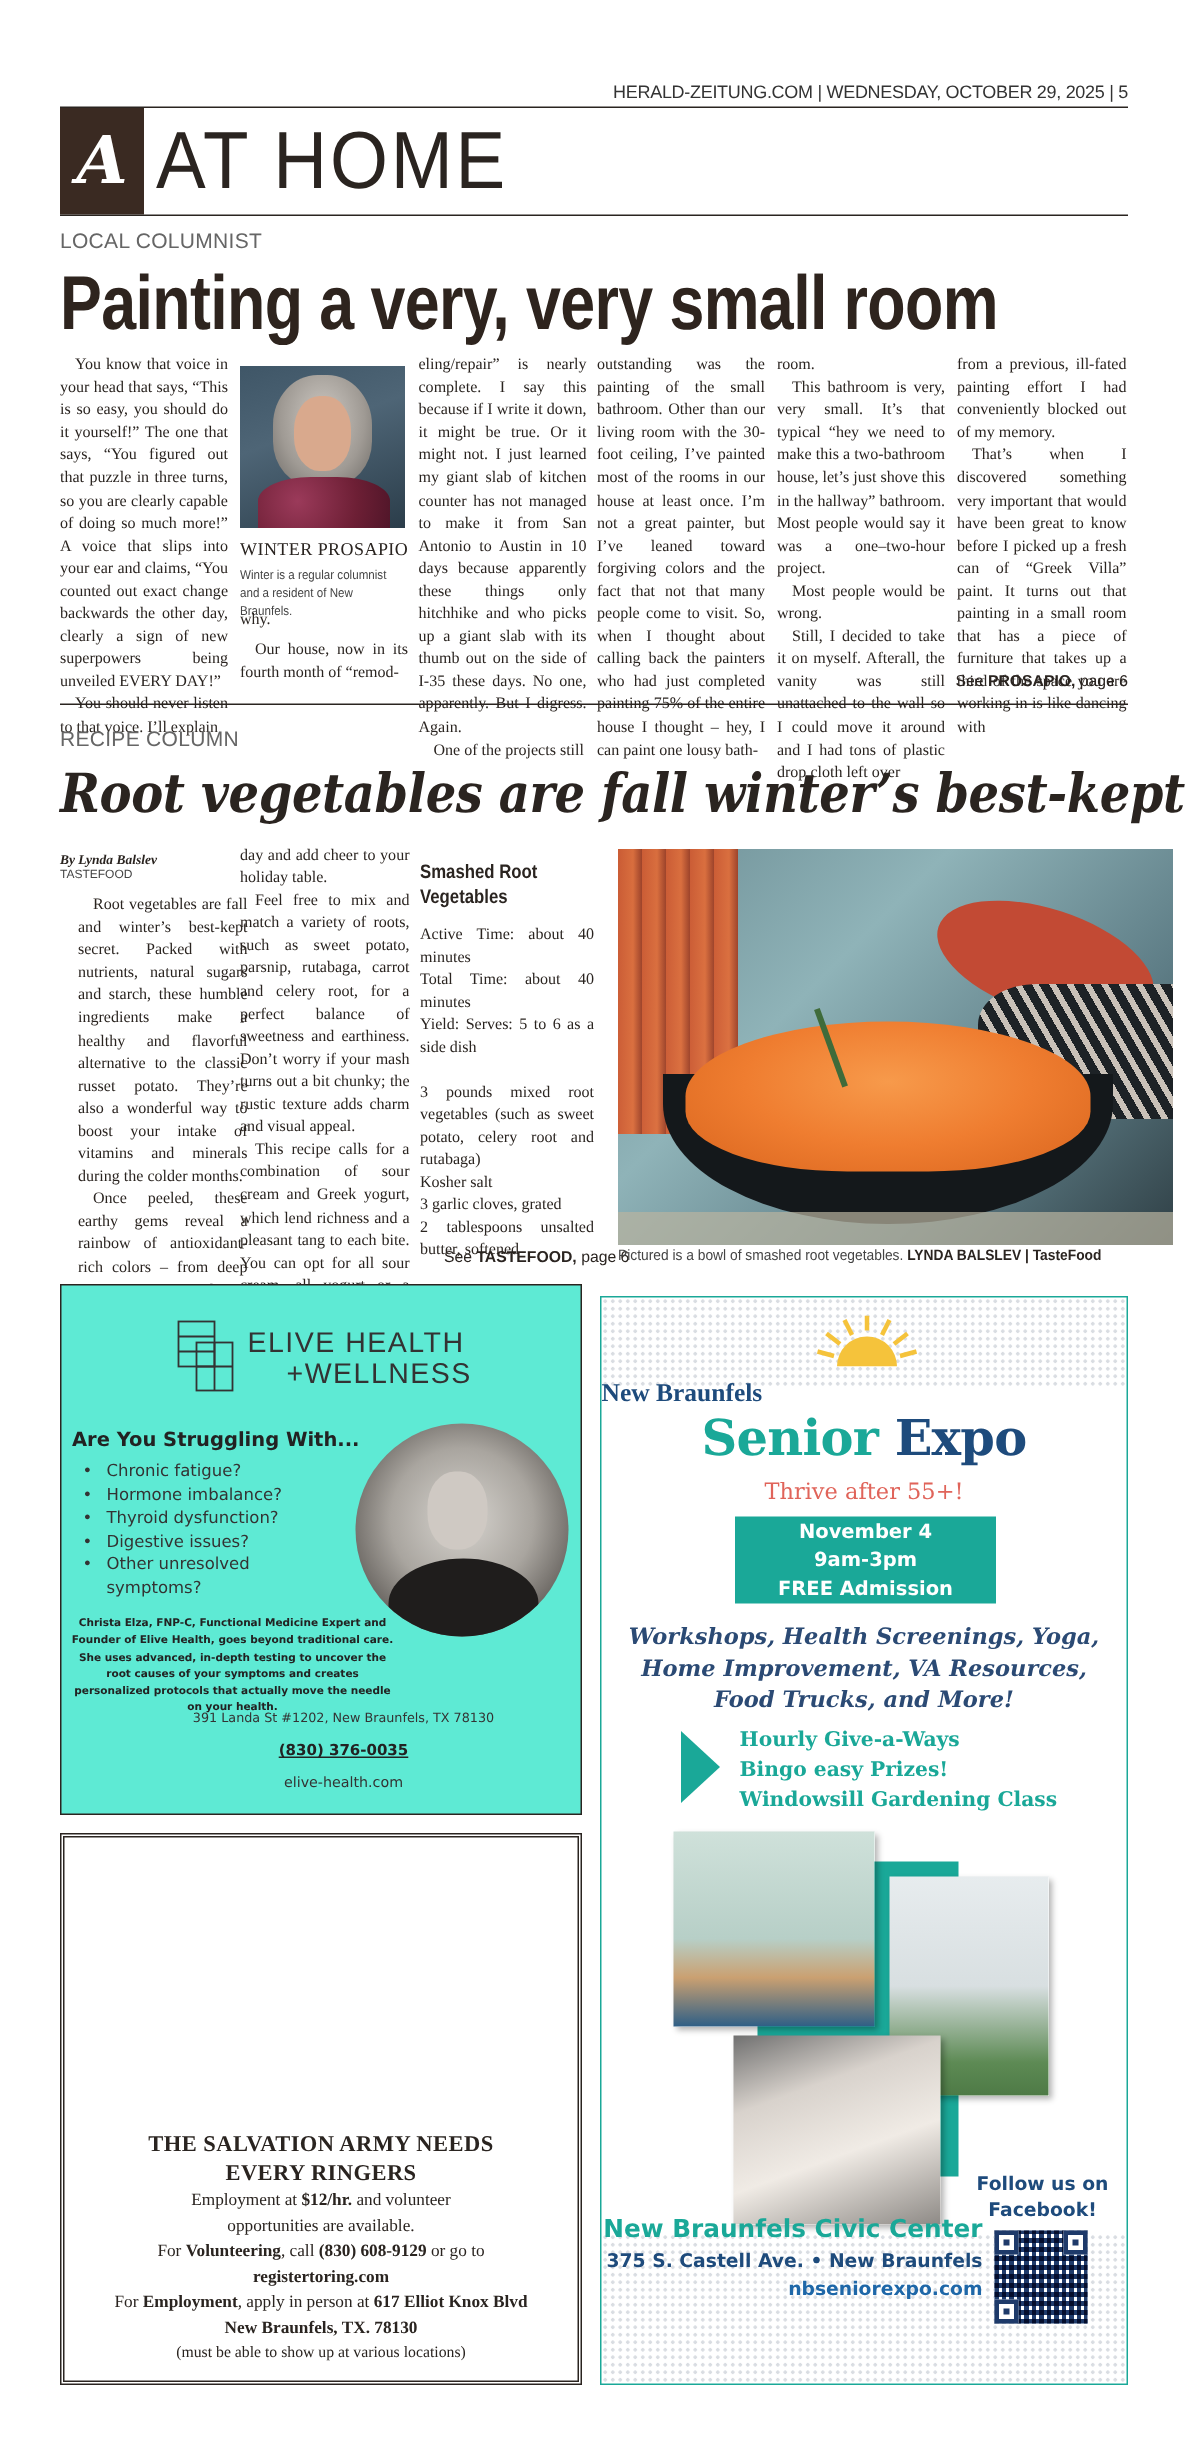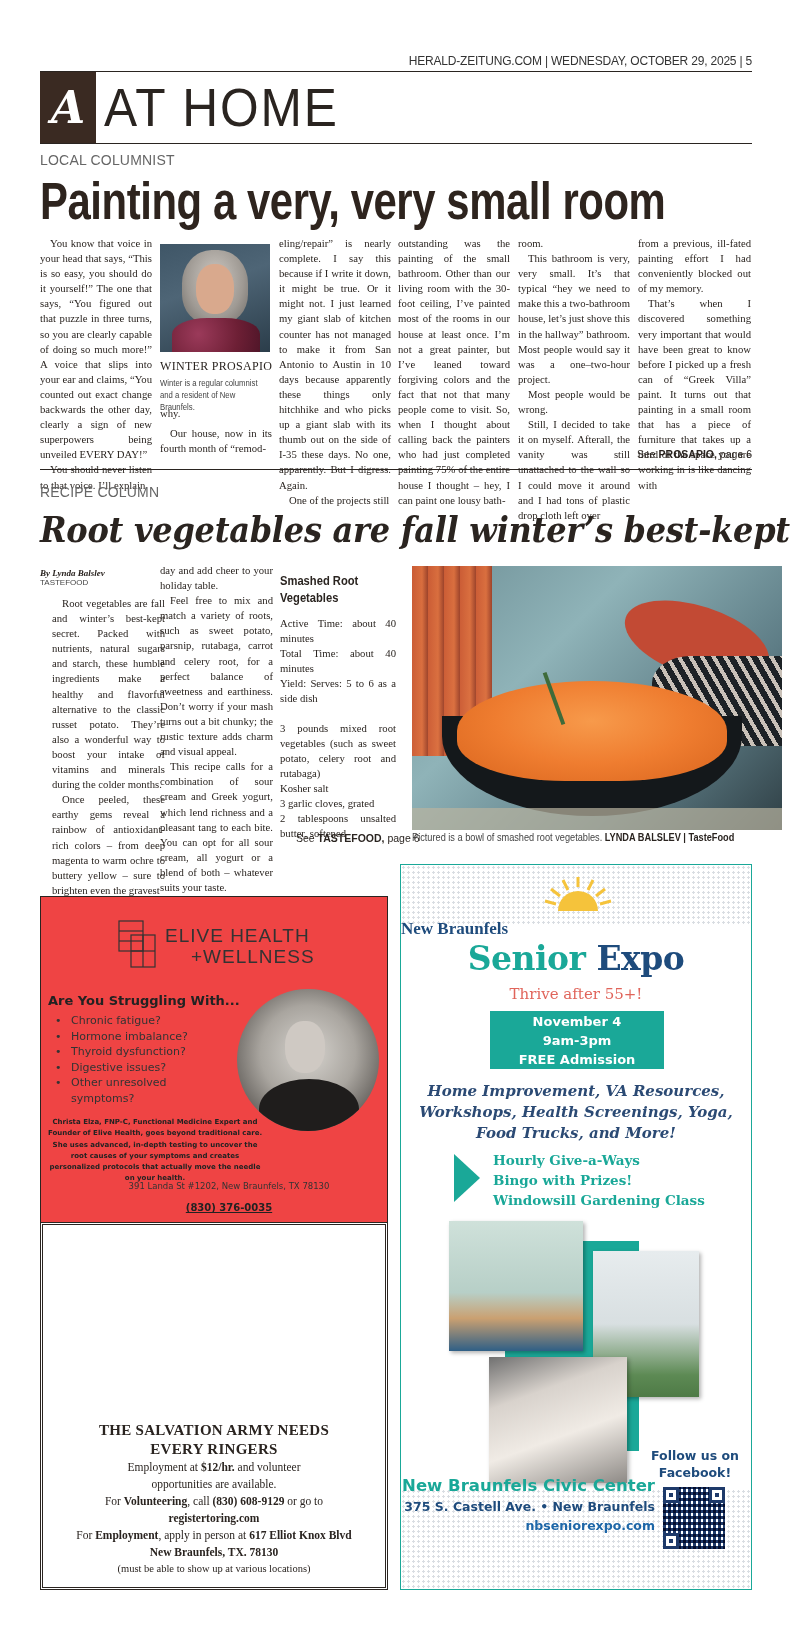--- a/index.html
+++ b/index.html
@@ -41,21 +41,21 @@
   .food-photo .potato { position: absolute; right: 10px; top: 40px; width: 150px; height: 70px; border-radius: 50%; background: #c24a34; transform: rotate(18deg); }
   .food-photo .basket { position: absolute; right: 0; top: 90px; width: 130px; height: 90px; background: repeating-linear-gradient(60deg, #1d2226 0 6px, #c9c1b8 6px 10px); border-radius: 30% 0 0 30%; }
   .food-photo .bowl { position: absolute; left: 30px; top: 150px; width: 300px; height: 100px; background: #14181b; border-radius: 0 0 50% 50% / 0 0 80% 80%; }
   .food-photo .mash { position: absolute; left: 45px; top: 115px; width: 270px; height: 100px; border-radius: 50% 50% 40% 40%; background: radial-gradient(ellipse at 50% 40%, #f79a4b 0%, #ef7d30 50%, #d9651e 100%); }
   .food-photo .herb { position: absolute; left: 140px; top: 105px; width: 4px; height: 55px; background: #3f6b3a; transform: rotate(-20deg); }
   .food-photo .burlap { position: absolute; left: 0; bottom: 0; width: 370px; height: 22px; background: #b9b39f; opacity: 0.7; }
   .caption { top: 832px; left: 412px; font-family: "Liberation Sans", sans-serif; font-size: 10px; color: #444; transform: scaleX(0.92); transform-origin: left; white-space: nowrap; }
   .caption b { color: #2a2420; }
 
   
-  .ad-elive { top: 856px; left: 40px; width: 348px; height: 354px; border: 1.5px solid #2a2420; background: #ef4444; margin-top: 40px; }
+  .ad-elive { top: 856px; left: 40px; width: 348px; height: 354px; border: 1.5px solid #2a2420; background: #5eead4; }
   .elive-logo { position: absolute; left: 76px; top: 22px; width: 40px; height: 50px; }
   .elive-brand { position: absolute; left: 124px; top: 28px; font-family: "Liberation Sans", sans-serif; font-size: 19px; line-height: 21px; color: #333; letter-spacing: 1px; }
   .elive-brand .l2 { padding-left: 26px; display: block; }
   .elive-q { position: absolute; left: 7px; top: 96px; font-family: "DejaVu Sans", sans-serif; font-weight: bold; font-size: 13px; color: #222; }
   .elive-list { position: absolute; left: 12px; top: 116px; font-family: "DejaVu Sans", sans-serif; font-size: 11px; line-height: 15.5px; color: #333; list-style: none; }
   .elive-list li { padding-left: 18px; position: relative; }
   .elive-list li::before { content: "•"; position: absolute; left: 2px; }
   .elive-portrait { position: absolute; left: 196px; top: 92px; width: 142px; height: 142px; border-radius: 50%; background: radial-gradient(circle at 50% 45%, #d7d4cf 0%, #a9a59f 45%, #5d5955 80%, #3d3a37 100%); overflow: hidden; }
   .elive-portrait .face { position: absolute; left: 48px; top: 32px; width: 40px; height: 52px; border-radius: 45%; background: #cfc9c3; }
   .elive-portrait .body { position: absolute; left: 22px; top: 90px; width: 100px; height: 60px; border-radius: 50% 50% 0 0; background: #1f1d1c; }
@@ -271,28 +271,28 @@
   <div class="expo-title">
     <span class="t1">Senior</span> <span class="t2">Expo</span>
   </div>
   <div class="expo-tag">Thrive after 55+!</div>
   <div class="expo-datebox">
     <div>November 4</div>
     <div>9am-3pm</div>
     <div>FREE Admission</div>
   </div>
   <div class="expo-features">
+    <div>Workshops, Health Screenings, Yoga,</div>
     <div>Home Improvement, VA Resources,</div>
-    <div>Workshops, Health Screenings, Yoga,</div>
     <div>Food Trucks, and More!</div>
   </div>
   <div class="expo-arrow"></div>
   <ul class="expo-list">
     <li>Hourly Give-a-Ways</li>
-    <li>Bingo with Prizes!</li>
+    <li>Bingo easy Prizes!</li>
     <li>Windowsill Gardening Class</li>
   </ul>
   <div class="expo-photos">
     <div class="expo-teal-block"></div>
     <div class="expo-yoga"></div>
     <div class="expo-walker"></div>
     <div class="expo-bingo"></div>
   </div>
   <div class="expo-follow">Follow us on Facebook!</div>
   <div class="expo-qr">

